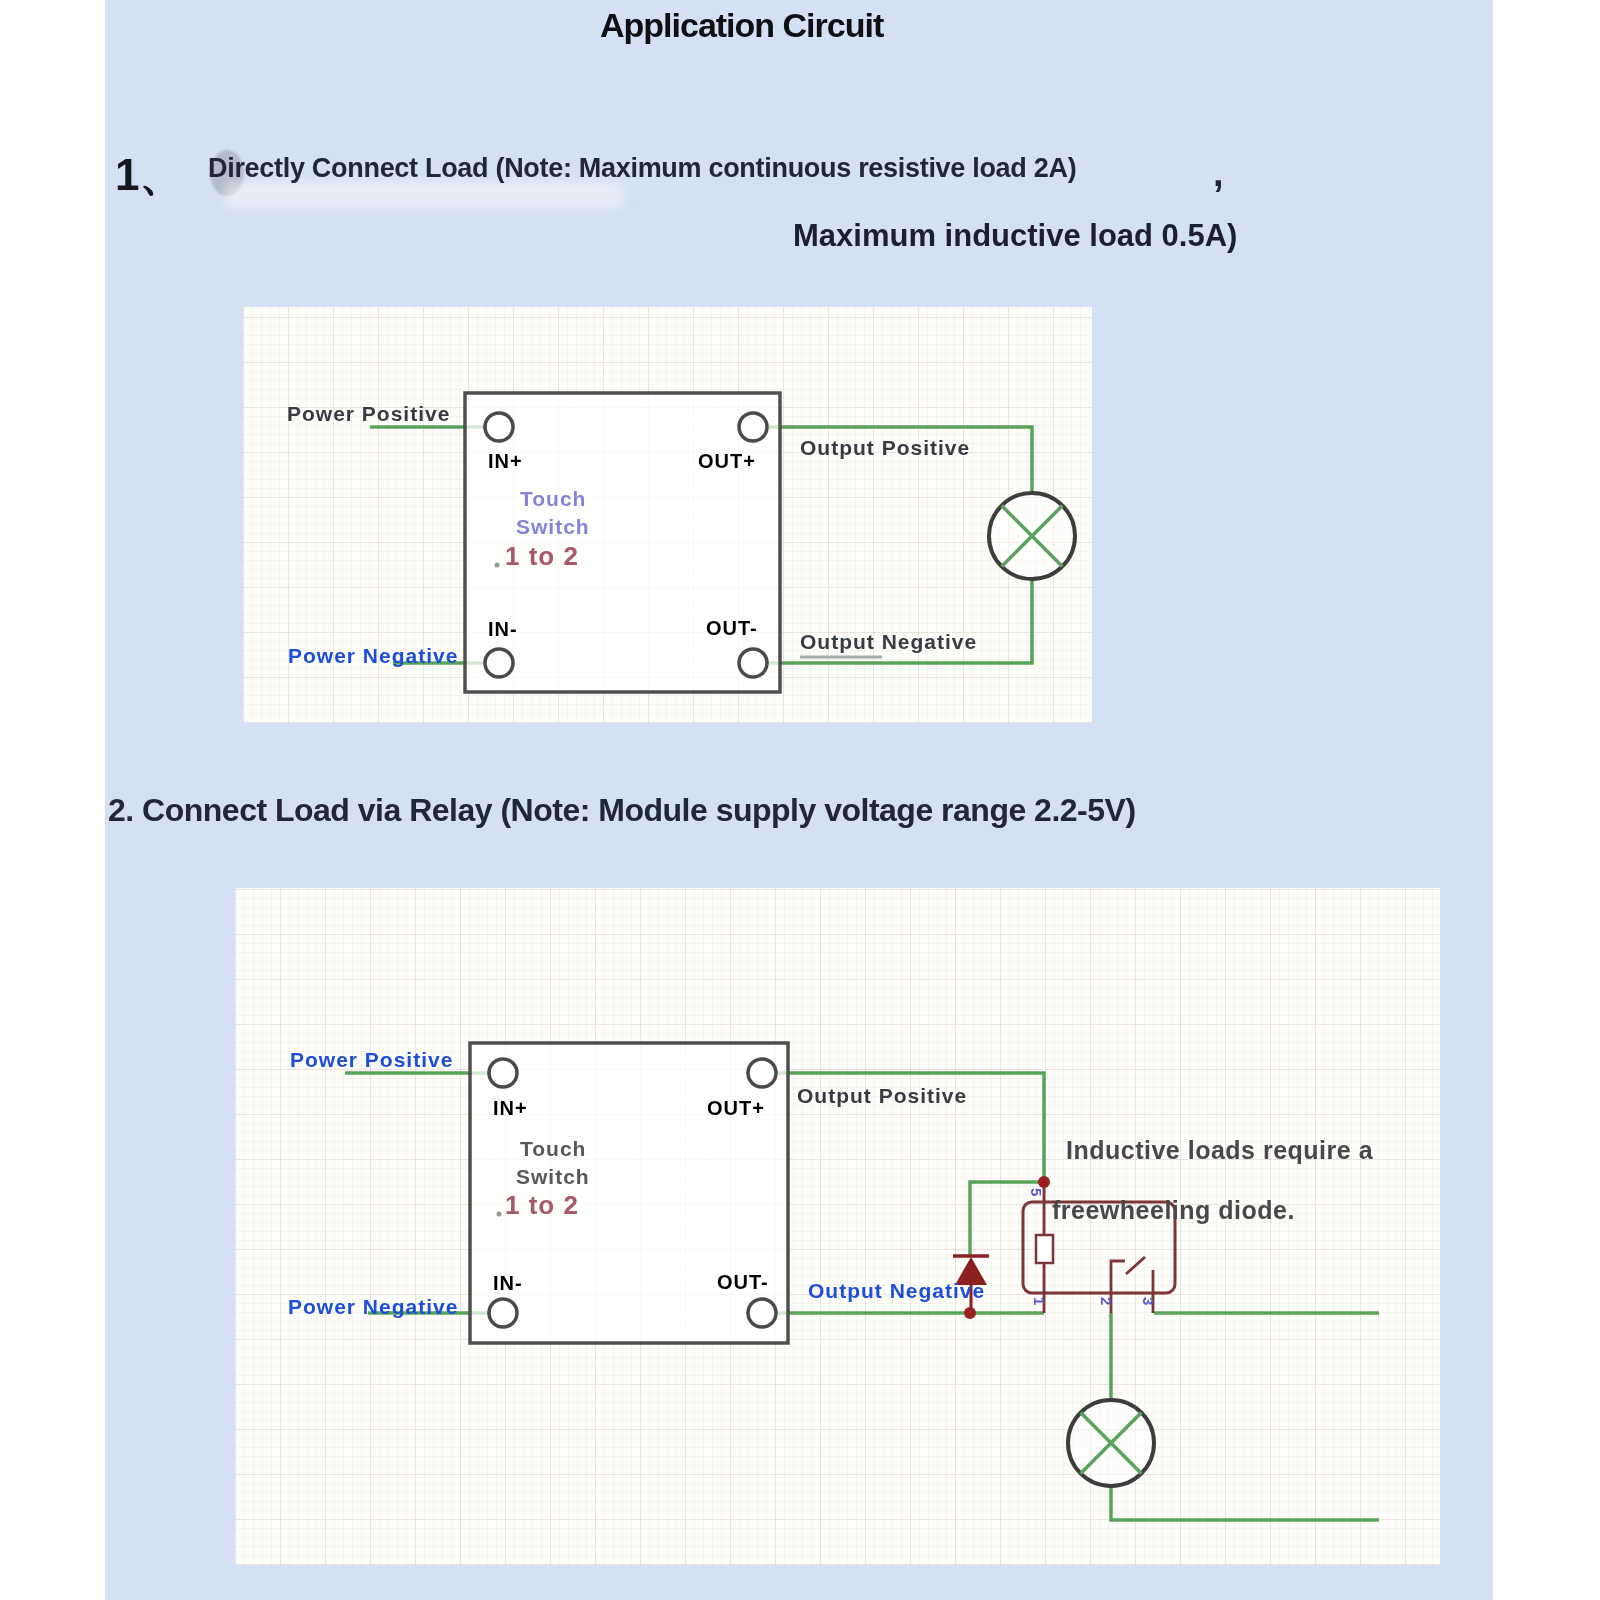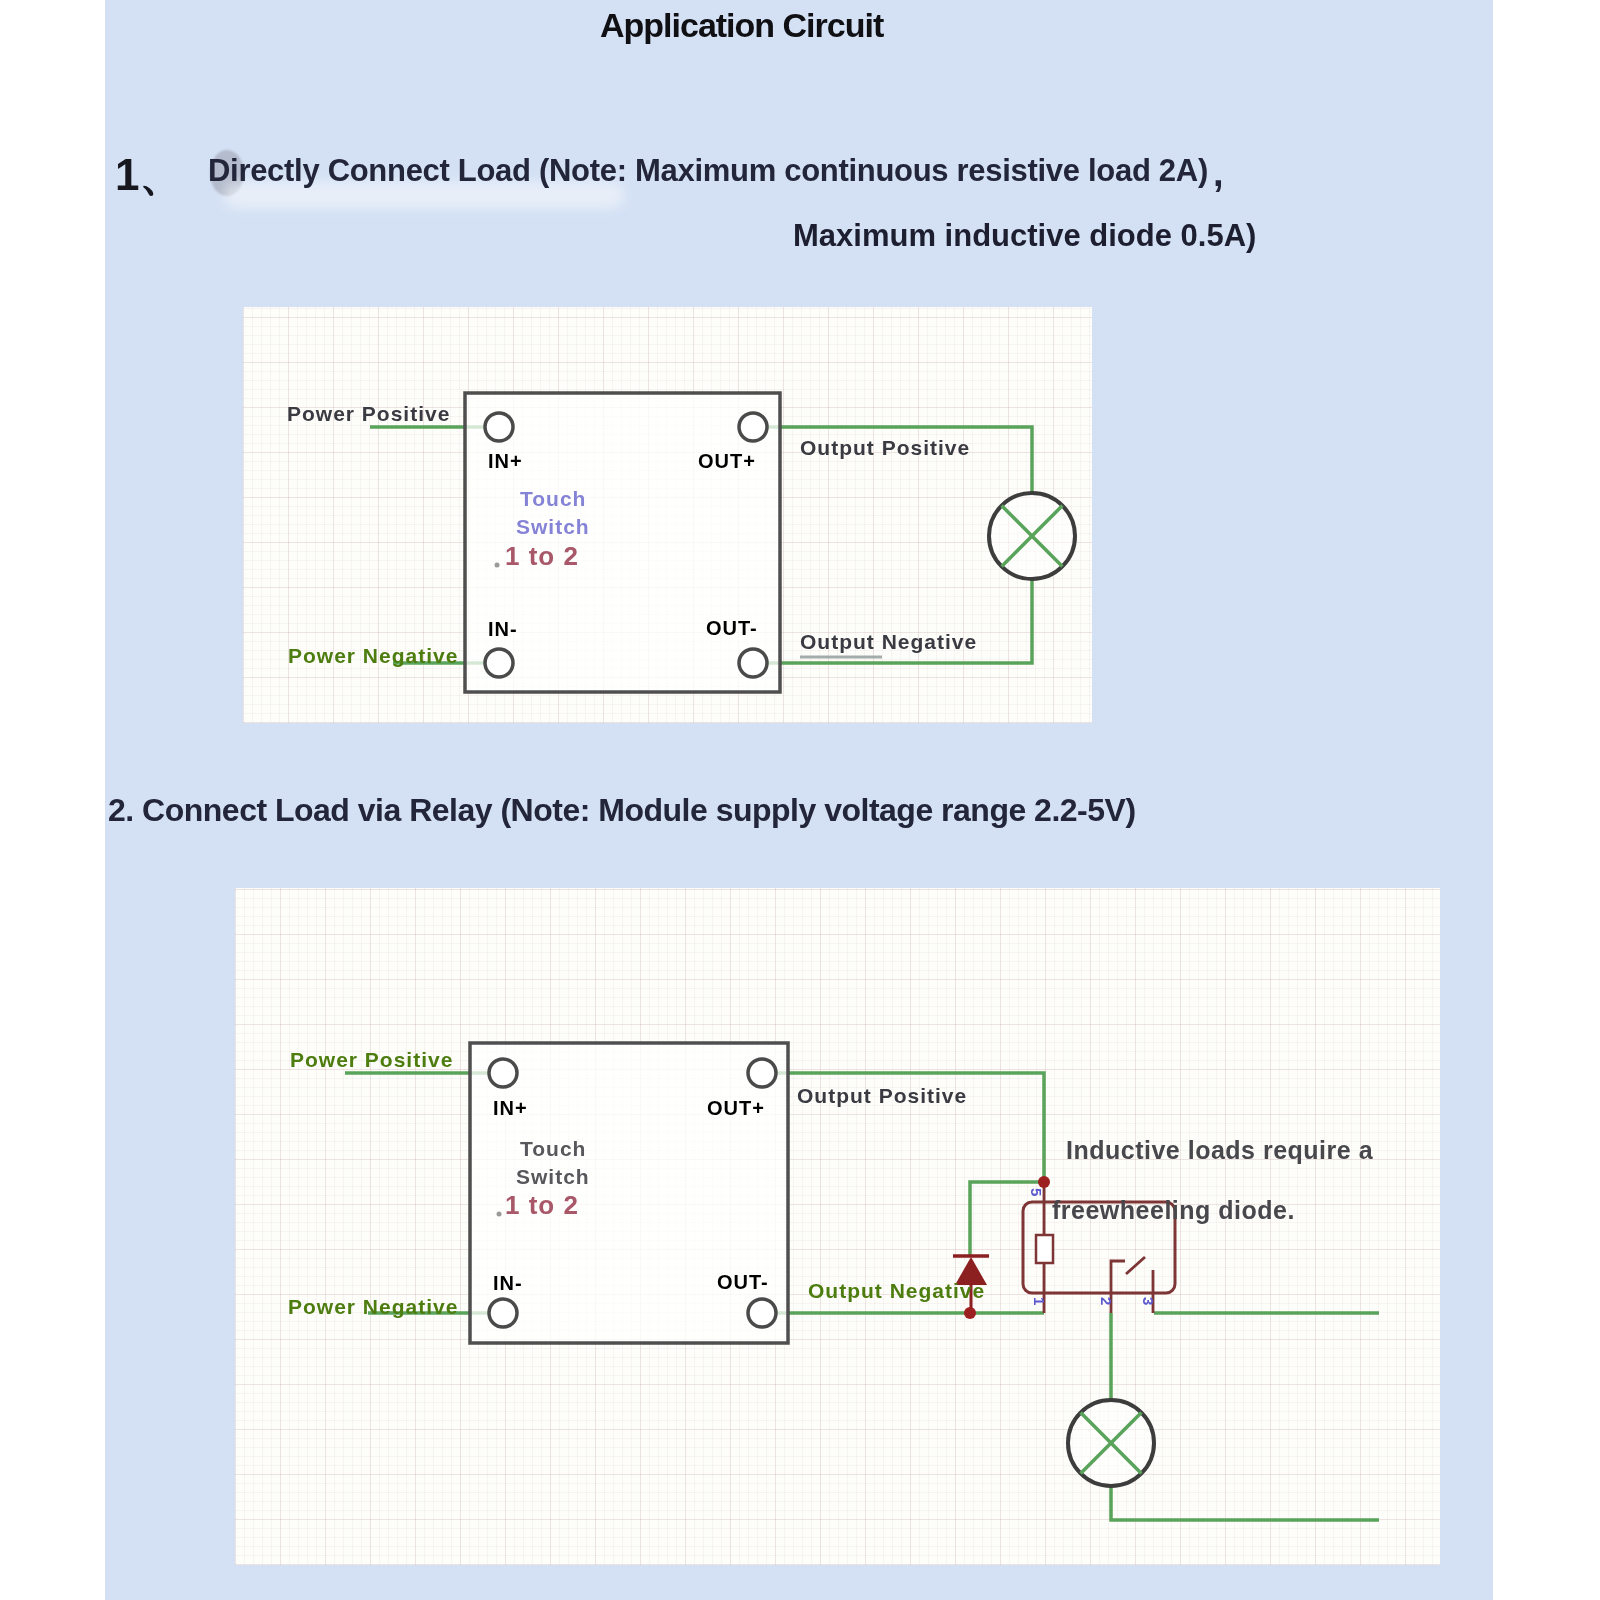--- a/index.html
+++ b/index.html
@@ -15,32 +15,32 @@
       repeating-linear-gradient(90deg, rgba(195,160,160,0.20) 0 1px, transparent 1px 45px),
       repeating-linear-gradient(0deg, rgba(205,175,175,0.12) 0 1px, transparent 1px 9px),
       repeating-linear-gradient(90deg, rgba(205,175,175,0.12) 0 1px, transparent 1px 9px),
       #fdfdfa;
   }
   .abs{position:absolute;}
   .page-title{
     left:600px;top:6px;font-size:34px;font-weight:800;color:#101014;letter-spacing:-1px;white-space:nowrap;
   }
   .h1-num{left:115px;top:146px;font-size:44px;font-weight:800;color:#17171f;}
-  .h1-line1{left:208px;top:153px;font-size:31px;font-weight:800;color:#23263a;letter-spacing:-0.3px;white-space:nowrap;}
+  .h1-line1{left:208px;top:153px;font-size:27px;font-weight:800;color:#23263a;letter-spacing:-0.3px;white-space:nowrap;}
   .h1-comma{left:1213px;top:152px;font-size:38px;font-weight:800;color:#23263a;}
   .h1-line2{left:793px;top:218px;font-size:31px;font-weight:800;color:#1d1f30;white-space:nowrap;}
   .h2-heading{left:108px;top:792px;font-size:32px;font-weight:800;color:#23263a;letter-spacing:-0.5px;white-space:nowrap;}
   .blob{
     left:210px;top:150px;width:34px;height:46px;border-radius:50%;
     background:rgba(140,142,155,0.45);filter:blur(1px);
   }
   .smudge{left:224px;top:182px;width:400px;height:26px;background:rgba(248,249,252,0.55);filter:blur(6px);border-radius:12px;}
   .lbl{position:absolute;font-weight:700;white-space:nowrap;letter-spacing:1px;}
   .dark{color:#3a3a42;}
-  .purple{color:#4d7c0f;}
+  .purple{color:#1d4ed8;}
   .pin{color:#000000;}
   .touch1{color:#8583d6;}
   .touch2{color:#57575c;}
   .rose{color:#a85868;}
   .notetxt{color:#47474c;letter-spacing:0.5px;}
   .sz20{font-size:20px;}
   .sz21{font-size:21px;}
   .sz25{font-size:25px;}
   .sz26{font-size:26px;}
   svg.overlay{position:absolute;left:0;top:0;}
@@ -53,21 +53,21 @@
 <div class="panel" style="left:243px;top:307px;width:849px;height:416px;"></div>
 
 <div class="panel" style="left:235px;top:888px;width:1205px;height:677px;"></div>
 
 <div class="abs page-title">Application Circuit</div>
 <div class="abs blob"></div>
 <div class="abs smudge"></div>
 <div class="abs h1-num">1、</div>
 <div class="abs h1-line1">Directly Connect Load (Note: Maximum continuous resistive load 2A)</div>
 <div class="abs h1-comma">,</div>
-<div class="abs h1-line2">Maximum inductive diode 0.5A)</div>
+<div class="abs h1-line2">Maximum inductive load 0.5A)</div>
 <div class="abs h2-heading">2. Connect Load via Relay (Note: Module supply voltage range 2.2-5V)</div>
 
 <svg class="overlay" width="1600" height="1600" viewBox="0 0 1600 1600">
 
   <line x1="370" y1="427" x2="485" y2="427" stroke="#5aa35a" stroke-width="3.5"></line>
   <line x1="393" y1="663" x2="485" y2="663" stroke="#5aa35a" stroke-width="3.5"></line>
   <polyline points="767,427 1032,427 1032,493" fill="none" stroke="#5aa35a" stroke-width="3.5"></polyline>
   <polyline points="766,663 1032,663 1032,579" fill="none" stroke="#5aa35a" stroke-width="3.5"></polyline>
   <line x1="800" y1="657" x2="882" y2="657" stroke="#8f9898" stroke-width="3" opacity="0.8"></line>
 

